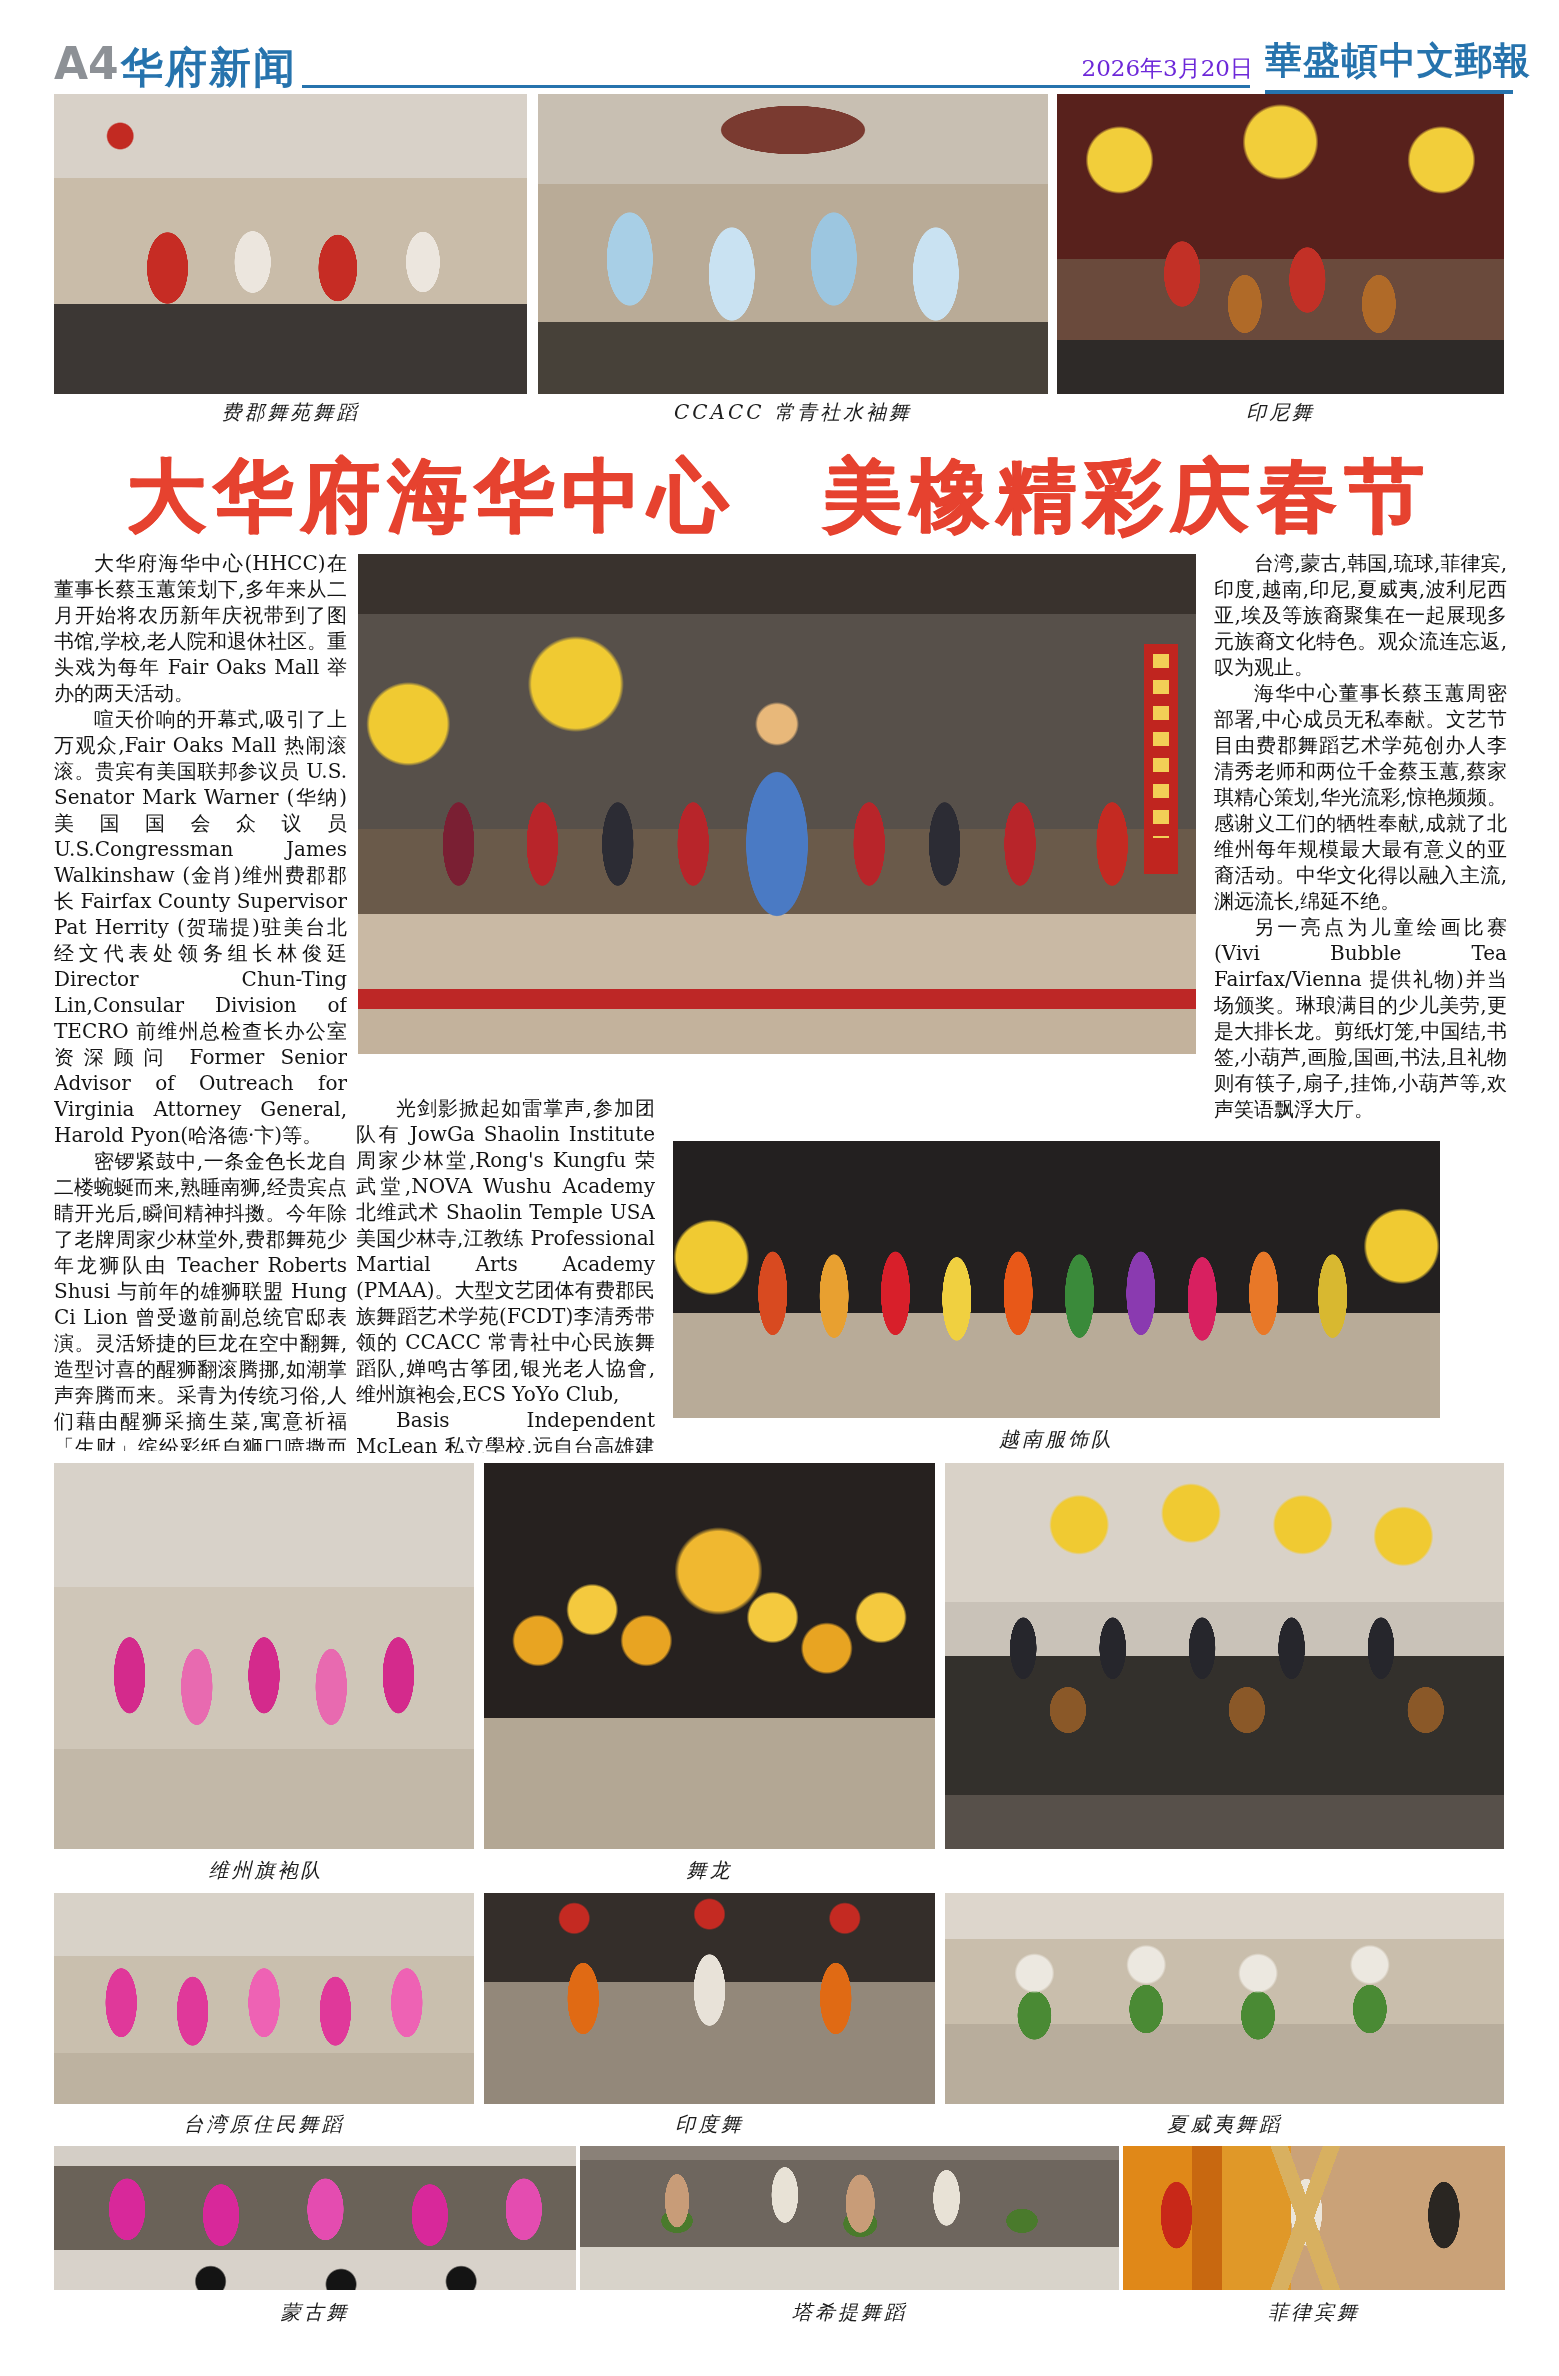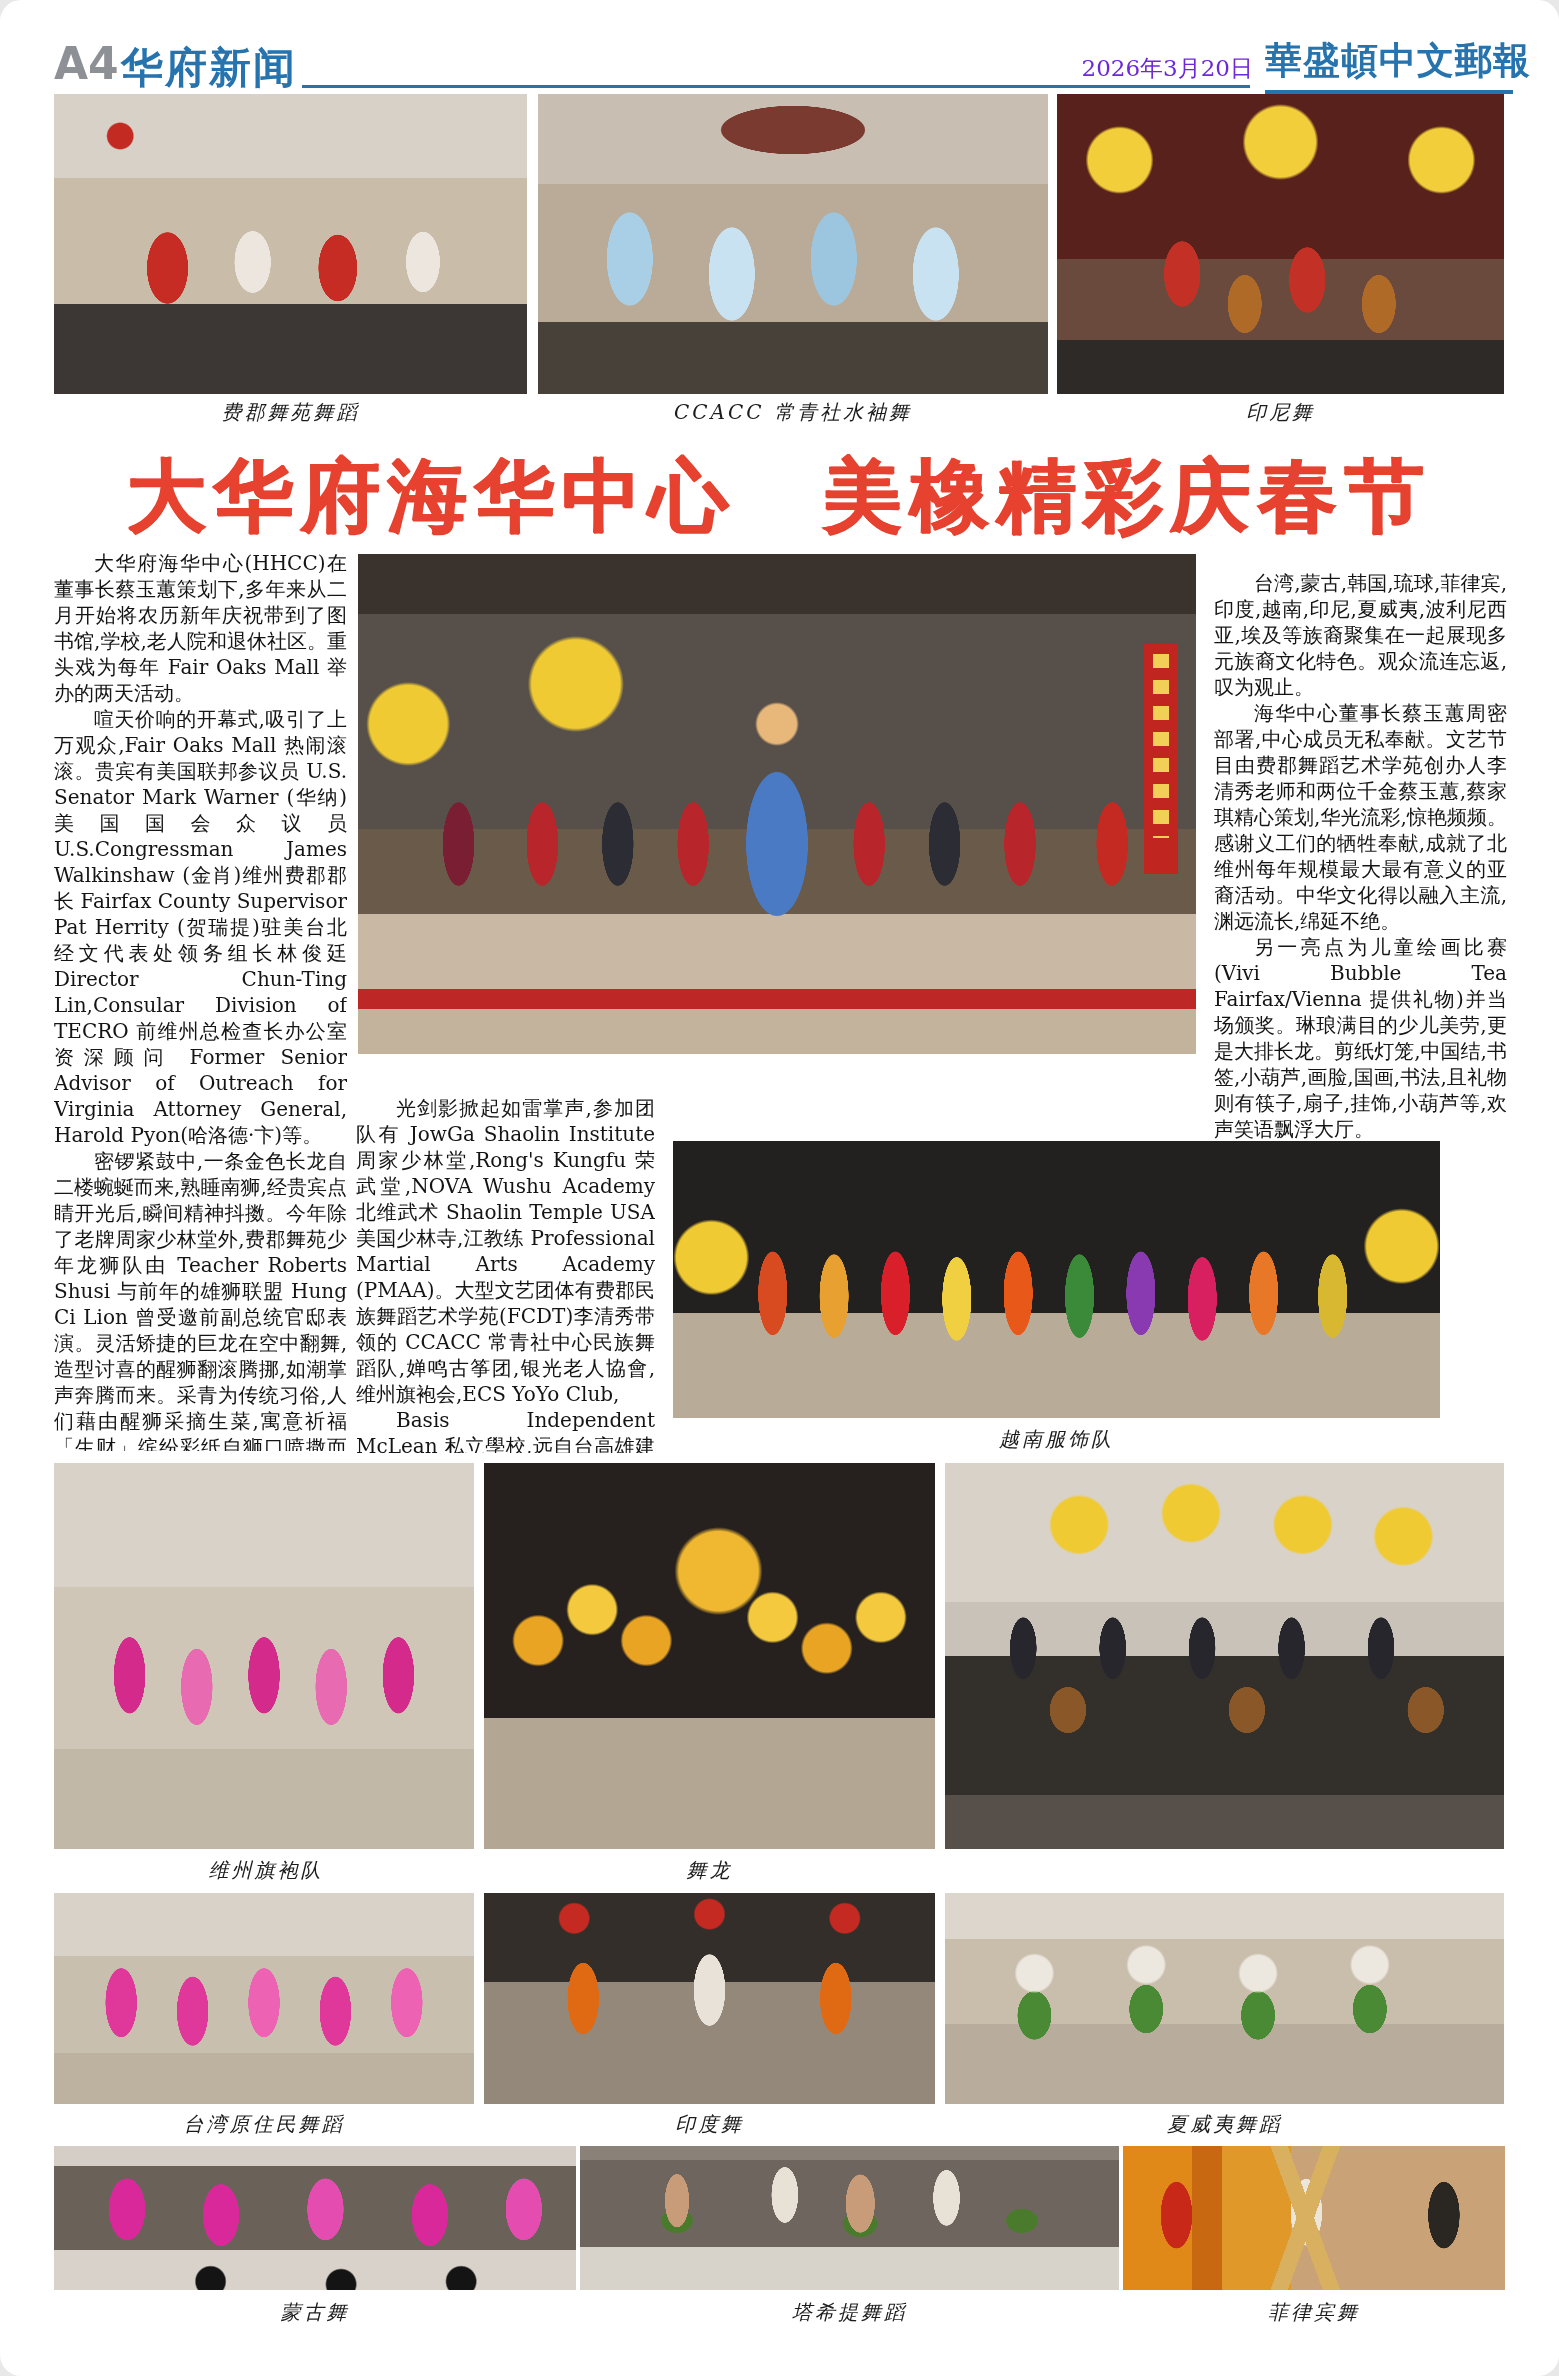--- a/index.html
+++ b/index.html
@@ -1,17 +1,17 @@
 <!DOCTYPE html>
 <html><head>
 <meta charset="utf-8">
 <style>
   html,body{margin:0;padding:0;background:#e8e8e8;}
   .page{position:relative;width:1559px;height:2376px;background:#ffffff;margin:0 auto;overflow:hidden;
-        font-family:"DejaVu Serif","Liberation Serif",serif;color:#1a1a1a;border-radius:21px;}
+        font-family:"DejaVu Serif","Liberation Serif",serif;color:#1a1a1a;}
 
   
   .pg-label{position:absolute;left:54px;top:38px;font-family:"DejaVu Sans","Liberation Sans",sans-serif;
             font-size:44px;font-weight:bold;color:#8d9196;}
   .section-title{position:absolute;left:121px;top:40px;font-family:"DejaVu Sans","Liberation Sans",sans-serif;
             font-size:42px;font-weight:bold;color:#2673ad;letter-spacing:2px;}
   .rule-section{position:absolute;left:302px;top:85px;width:948px;height:3px;background:#2673ad;}
   .date-line{position:absolute;left:1030px;top:53px;width:223px;text-align:right;font-size:23px;color:#6d28d9;}
   .masthead{position:absolute;left:1265px;top:36px;width:248px;text-align:center;}
   .masthead .cn{font-size:37px;font-weight:bold;color:#2673ad;letter-spacing:1px;white-space:nowrap;}
@@ -22,21 +22,21 @@
   .headline{position:absolute;left:0;top:444px;width:1559px;text-align:center;
             font-family:"DejaVu Sans","Liberation Sans",sans-serif;font-weight:900;
             font-size:79px;color:#e6422f;letter-spacing:8px;
             text-shadow:1px 0 0 #e6422f,-1px 0 0 #e6422f,0 1px 0 #e6422f;}
 
   
   .col{position:absolute;font-size:20px;line-height:26px;text-align:justify;overflow:hidden;color:#141414;}
   .col p{margin:0;text-indent:2em;}
   .col1{left:54px;top:550px;width:293px;height:901px;}
   .col2{left:356px;top:1095px;width:299px;height:358px;}
-  .col3{left:1214px;top:550px;width:293px;height:574px;margin-top:20px;}
+  .col3{left:1214px;top:550px;width:293px;height:574px;}
 
   
   .ph{position:absolute;background-color:#9a9а94;background-repeat:no-repeat;background-size:100% 100%;}
   .cap{position:absolute;font-style:italic;font-size:20px;color:#1c1c1c;text-align:center;letter-spacing:3px;}
 
   .ph-top1{background-image:
     radial-gradient(circle 14px at 14% 14%, #c22a22 0 90%, transparent 100%),
     radial-gradient(ellipse 34px 59px at 24% 58%, #c62c24 0 60%, transparent 61%),
     radial-gradient(ellipse 30px 51px at 42% 56%, #ece6de 0 60%, transparent 61%),
     radial-gradient(ellipse 32px 55px at 60% 58%, #c62c24 0 60%, transparent 61%),

